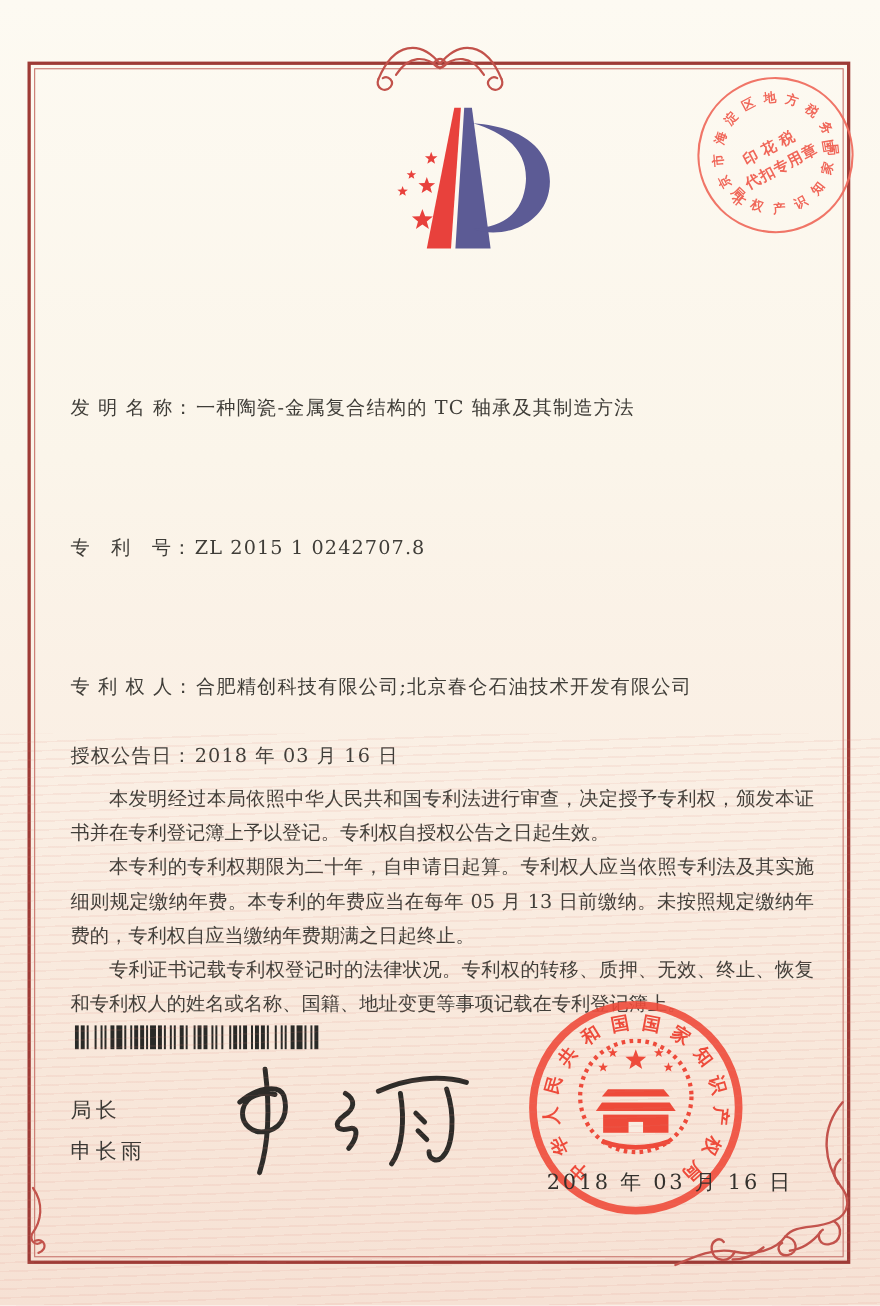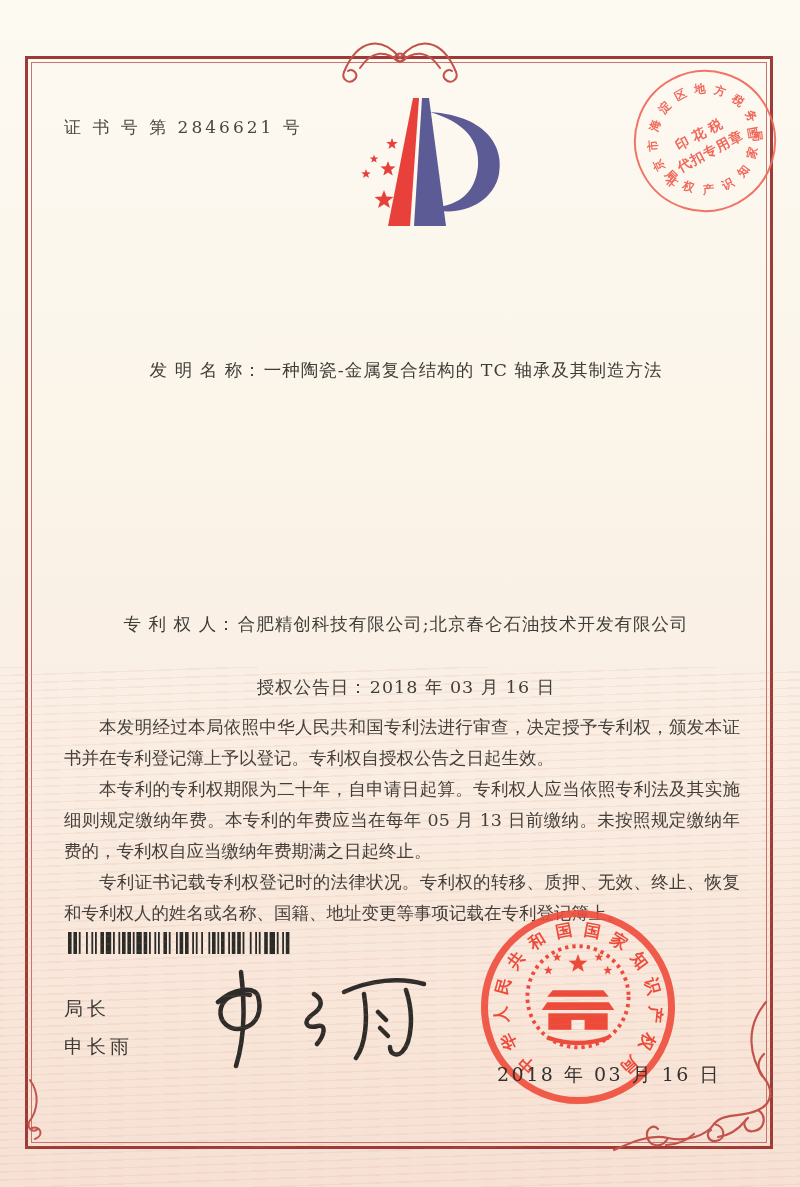--- a/index.html
+++ b/index.html
@@ -12,21 +12,21 @@
         background:repeating-linear-gradient(178deg,rgba(216,126,114,0.10) 0 1.5px,rgba(0,0,0,0) 1.5px 8px);}
   .frame-outer{position:absolute;left:25px;top:56px;right:27px;bottom:38px;
         border:3px solid #9e3b36;}
   .frame-inner{position:absolute;left:31px;top:62px;right:33px;bottom:44px;
         border:1px solid #c8746c;}
   .cert-no{position:absolute;left:64px;top:116px;font-size:17px;letter-spacing:3px;color:#4a4742;}
   .logo{position:absolute;left:318px;top:92px;width:200px;height:140px;}
   .title{position:absolute;left:0;right:0;top:238px;text-align:center;padding-left:26px;
         font-size:44px;font-weight:700;letter-spacing:26px;color:#333230;}
   .field{position:absolute;left:64px;right:52px;font-size:17.5px;color:#3f3d38;
-        letter-spacing:1px;white-space:nowrap;text-align:center;}
+        letter-spacing:1px;white-space:nowrap;}
   .field .v{margin-left:2px;}
   .legal{position:absolute;left:64px;right:60px;top:712px;font-size:17.5px;line-height:31px;
         text-align:justify;color:#413e39;}
   .legal p{margin:0;text-indent:2em;}
   .barcode{position:absolute;left:68px;top:932px;width:224px;height:22px;}
   .director-title{position:absolute;left:64px;top:996px;font-size:19px;letter-spacing:4px;color:#3a3834;}
   .director-name{position:absolute;left:64px;top:1034px;font-size:19px;letter-spacing:4px;color:#3a3834;}
   .sig{position:absolute;left:192px;top:962px;width:260px;height:110px;}
   
   .tax-stamp{position:absolute;left:634px;top:70px;width:142px;height:142px;
@@ -55,21 +55,20 @@
   <svg class="orn" style="left:338px;top:26px;width:124px;height:58px" viewBox="0 0 124 58">
     <g fill="none" stroke="#c2524b" stroke-width="2" stroke-linecap="round">
       <path d="M6,46 C20,12 44,10 62,32 C80,10 104,12 118,46"></path>
       <path d="M22,42 C34,24 48,24 62,36 C76,24 90,24 102,42"></path>
       <path d="M6,46 c-3,8 6,13 11,7 c4,-5 -2,-11 -7,-8"></path>
       <path d="M118,46 c3,8 -6,13 -11,7 c-4,-5 2,-11 7,-8"></path>
       <path d="M56,32 q6,-9 12,0 q-6,7 -12,0"></path>
     </g>
   </svg>
 
-  <div class="cert-no">证 书 号 第 2846621 号</div>
 
   <svg class="logo" viewBox="0 0 200 140">
     <polygon points="95,6 101,6 92,134 70,134" fill="#e8413c"></polygon>
     <polygon points="104,6 111,6 128,134 96,134" fill="#5c5b95"></polygon>
     <path d="M112,20 C172,24 186,58 181,82 C175,114 136,126 112,116 C146,114 158,96 160,74 C162,48 146,30 112,20 Z" fill="#5c5b95"></path>
     <polygon class="star" fill="#e8413c" points="74.0,46.0 75.5,50.0 79.7,50.1 76.4,52.8 77.5,56.9 74.0,54.5 70.5,56.9 71.6,52.8 68.3,50.1 72.5,50.0"></polygon>
     <polygon class="star" fill="#e8413c" points="56.0,62.5 57.1,65.5 60.3,65.6 57.8,67.6 58.6,70.6 56.0,68.9 53.4,70.6 54.2,67.6 51.7,65.6 54.9,65.5"></polygon>
     <polygon class="star" fill="#e8413c" points="48.0,77.0 49.2,80.3 52.8,80.5 50.0,82.6 50.9,86.0 48.0,84.1 45.1,86.0 46.0,82.6 43.2,80.5 46.8,80.3"></polygon>
     <polygon class="star" fill="#e8413c" points="70.0,69.0 72.0,74.3 77.6,74.5 73.2,78.0 74.7,83.5 70.0,80.4 65.3,83.5 66.8,78.0 62.4,74.5 68.0,74.3"></polygon>
     <polygon class="star" fill="#e8413c" points="66.0,98.0 68.5,104.6 75.5,104.9 70.0,109.3 71.9,116.1 66.0,112.2 60.1,116.1 62.0,109.3 56.5,104.9 63.5,104.6"></polygon>
@@ -99,20 +98,23 @@
         <span style="position: absolute; left: 50%; top: 50%; font-size: 11.5px; transform: translate(-50%, -50%) rotate(48deg) translateY(49px);">权</span>
         <span style="position: absolute; left: 50%; top: 50%; font-size: 11.5px; transform: translate(-50%, -50%) rotate(72deg) translateY(49px);">局</span>
       </div>
     <div class="tax-center tax-c1">印花税</div>
     <div class="tax-center tax-c2">代扣专用章</div>
   </div>
 
 
   <div class="field" style="top:358px">
     <span>发 明 名 称：</span><span class="v">一种陶瓷-金属复合结构的 TC 轴承及其制造方法</span>
+  </div>
+  <div class="field" style="top:486px">
+    <span>专　利　号：</span><span class="v">ZL 2015 1 0242707.8</span>
   </div>
   <div class="field" style="top:612px">
     <span>专 利 权 人：</span><span class="v">合肥精创科技有限公司;北京春仑石油技术开发有限公司</span>
   </div>
   <div class="field" style="top:675px">
     <span>授权公告日：</span><span class="v">2018 年 03 月 16 日</span>
   </div>
 
   <div class="legal">
     <p>本发明经过本局依照中华人民共和国专利法进行审查，决定授予专利权，颁发本证书并在专利登记簿上予以登记。专利权自授权公告之日起生效。</p>

